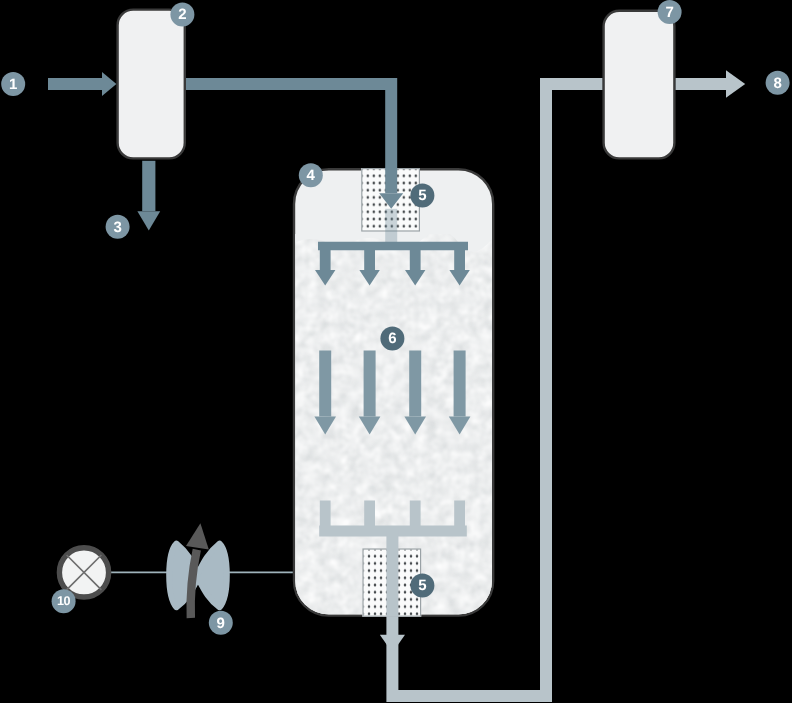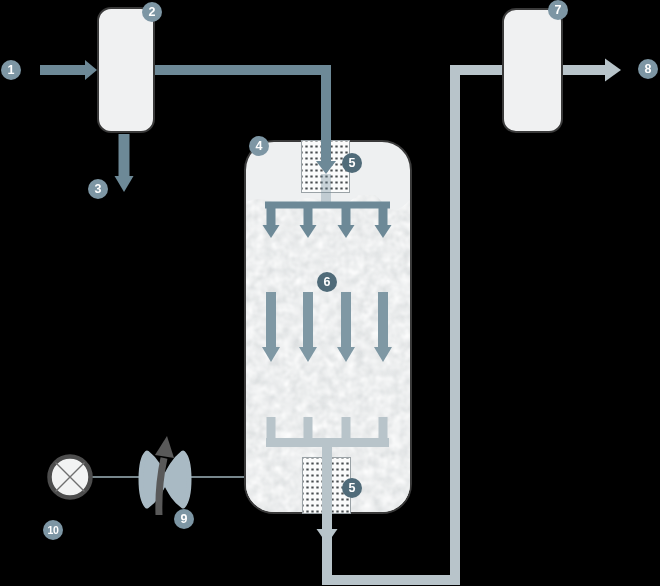--- a/index.html
+++ b/index.html
@@ -20,21 +20,21 @@
   .overlay{position:absolute;left:0;top:0;}
   .badge{position:absolute;width:20px;height:20px;border-radius:50%;color:#fff;
          display:flex;align-items:center;justify-content:center;
          font-size:12.5px;font-weight:600;line-height:1;}
   .badge.light{background:#7d96a4;}
   .badge.dark{background:#506b79;}
   .badge.wide{font-size:10.5px;letter-spacing:-0.3px;}
   .b1{left:1px;top:60px;}   .b2{left:142px;top:2px;}  .b3{left:88px;top:179px;}
   .b4{left:249px;top:136px;}.b5t{left:342px;top:153px;}.b6{left:317px;top:272px;}
   .b5b{left:342px;top:478px;}.b7{left:548px;top:0px;}  .b8{left:638px;top:59px;}
-  .b9{left:174px;top:509px;}.b10{left:43px;top:520px;}
+  .b9{left:174px;top:509px;}.b10{left:43px;top:491px;}
 </style>
 </head>
 <body>
 
 <div class="canvas">
 
   <div class="vessel" id="vessel2"></div>
   <div class="vessel" id="vessel7"></div>
 
   <div class="vessel" id="vessel4">

